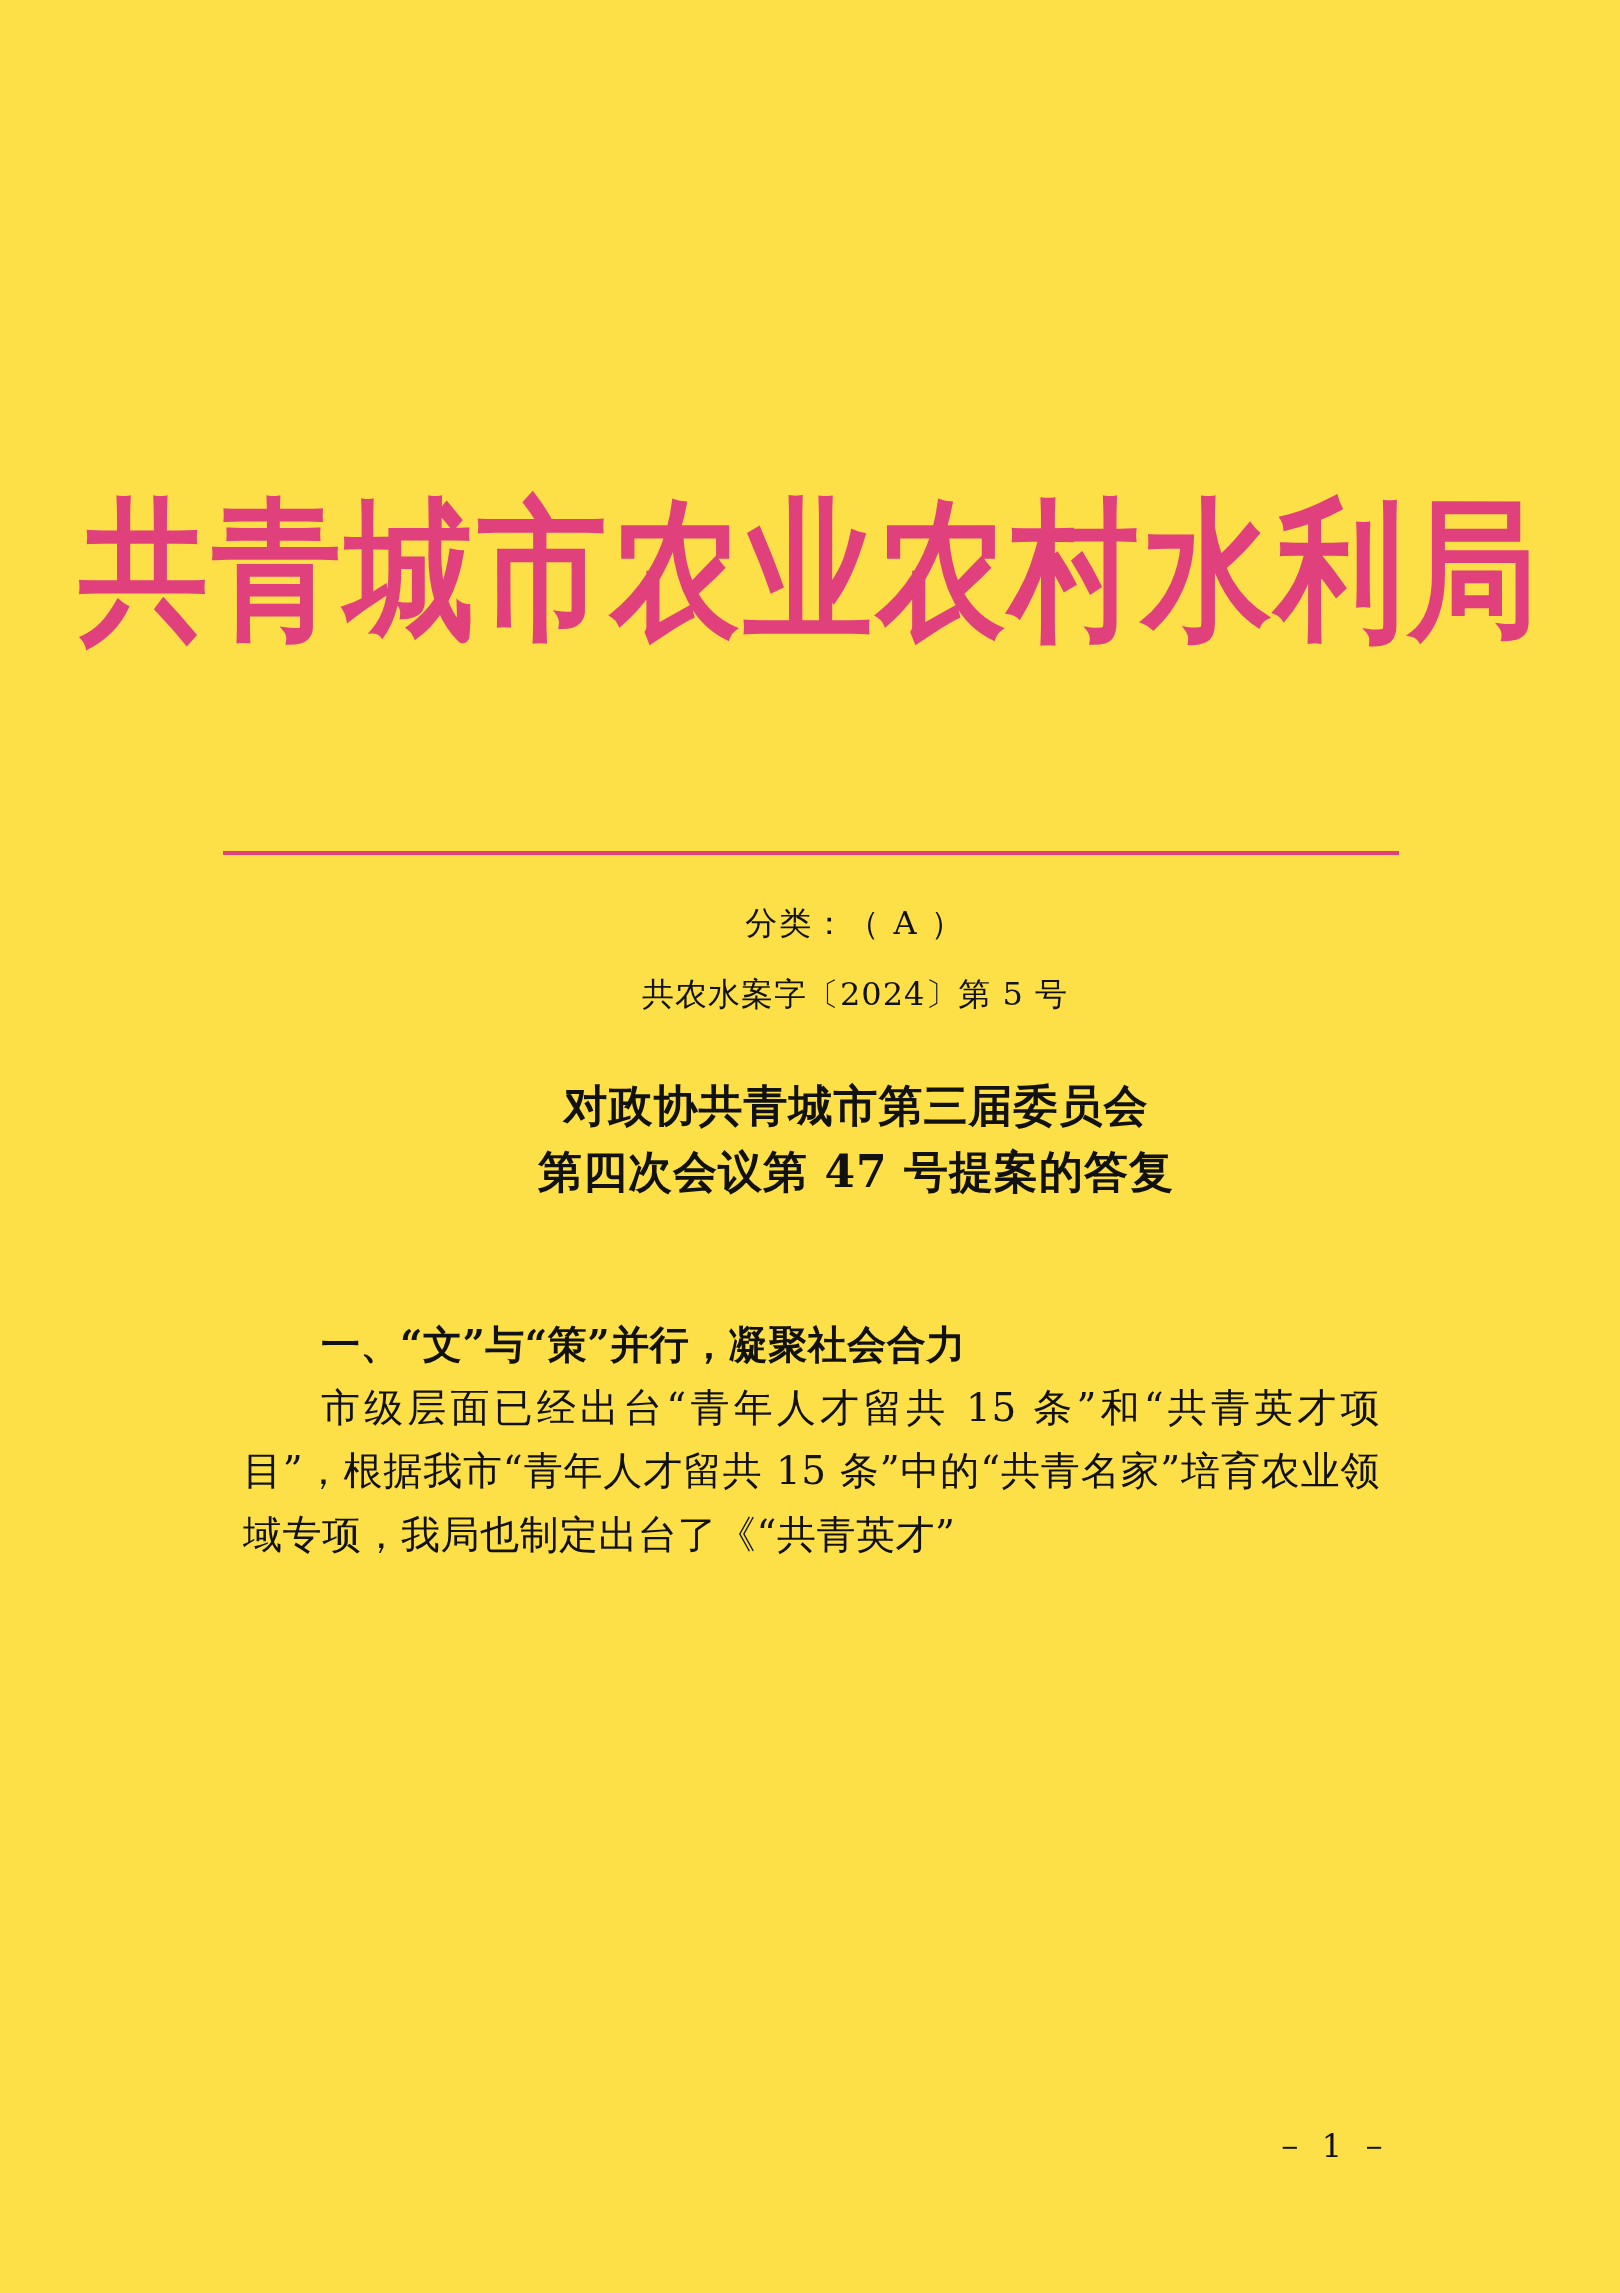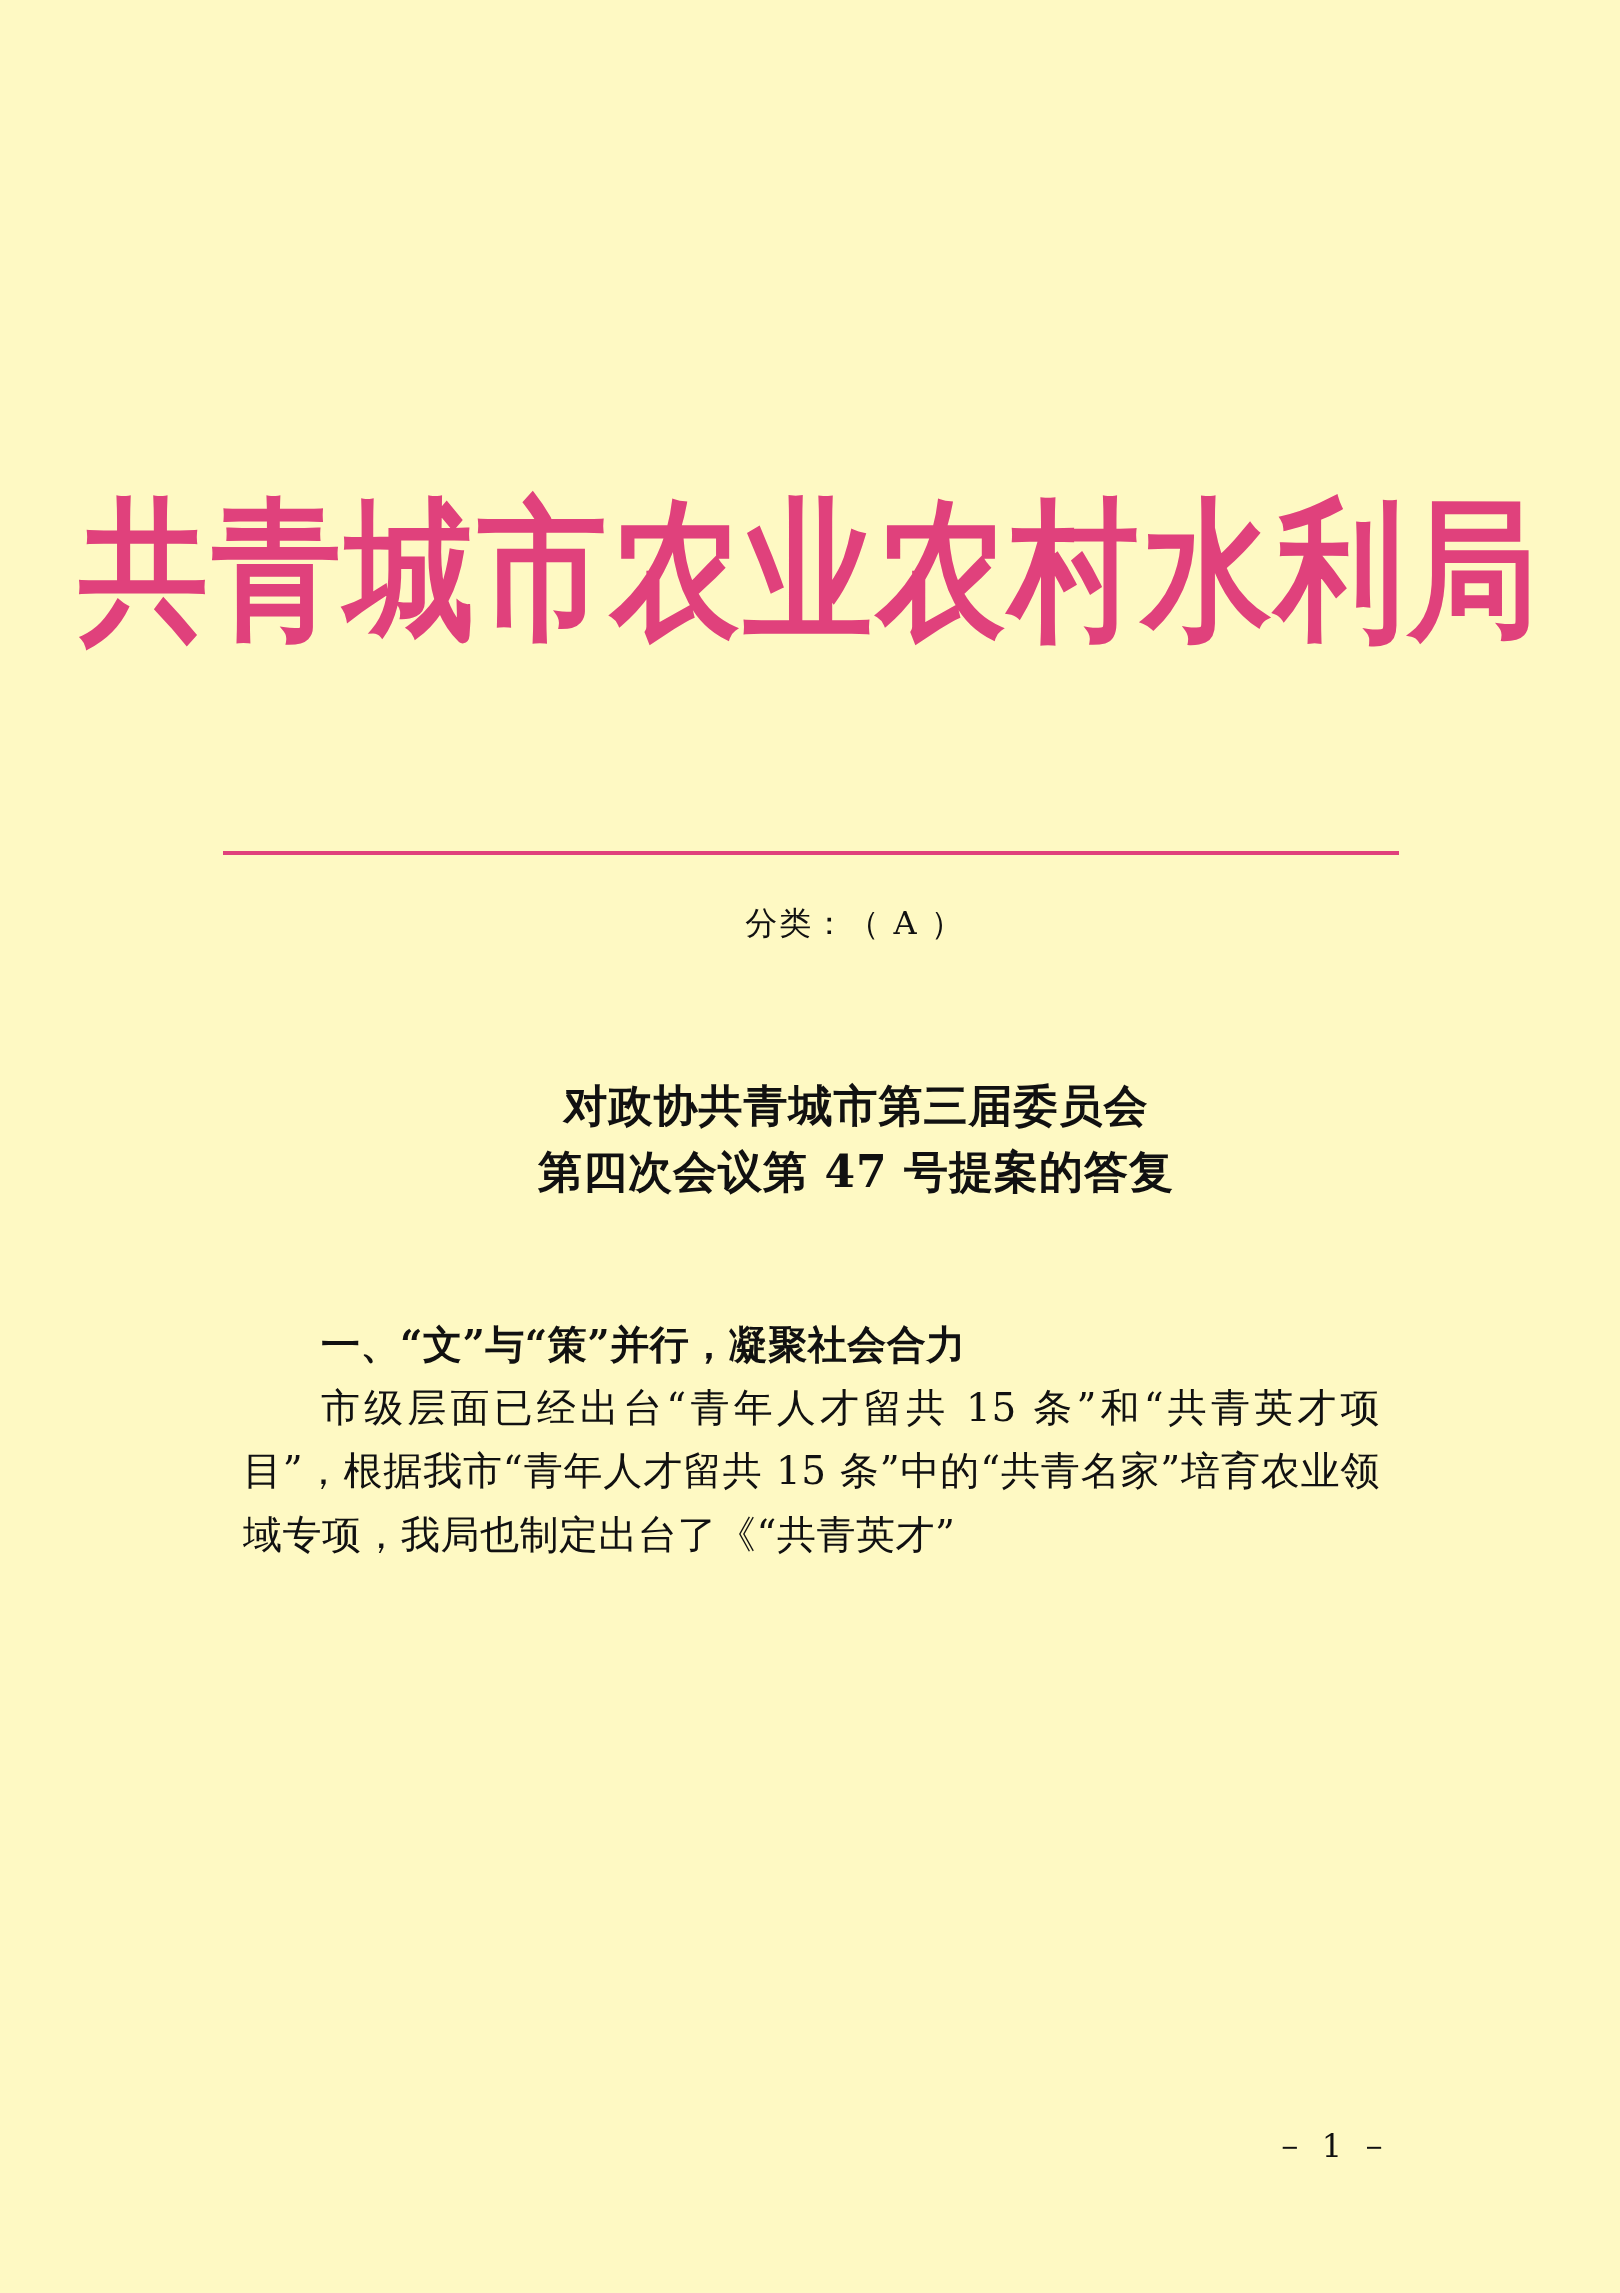--- a/index.html
+++ b/index.html
@@ -12,21 +12,21 @@
     height: 2294px;
     position: relative;
     font-family: "Liberation Serif", "DejaVu Serif", serif;
     color: #1a1a1a;
     overflow: hidden;
   }
 
   .page {
     position: absolute;
     inset: 0;
-    background: #fef9c3;
+    background: #fde047;
   }
 
   
   .letterhead {
     position: absolute;
     top: 490px;
     left: 0;
     width: 100%;
     text-align: center;
   }
@@ -131,20 +131,21 @@
 <div class="page">
 
   <div class="letterhead">
     <div class="letterhead-title">共青城市农业农村水利局</div>
   </div>
 
   <div class="letterhead-rule"></div>
 
   <div class="meta">
     <div class="meta-line">分类：（ A ）</div>
+    <div class="meta-line second">共农水案字〔2024〕第 5 号</div>
   </div>
 
   <div class="doc-title">
     <span>对政协共青城市第三届委员会</span>
     <span>第四次会议第 47 号提案的答复</span>
   </div>
 
   <div class="body-text">
     <p class="heading-item">一、“文”与“策”并行，凝聚社会合力</p>
     <p class="para">市级层面已经出台“青年人才留共 15 条”和“共青英才项目”，根据我市“青年人才留共 15 条”中的“共青名家”培育农业领域专项，我局也制定出台了《“共青英才”</p>

